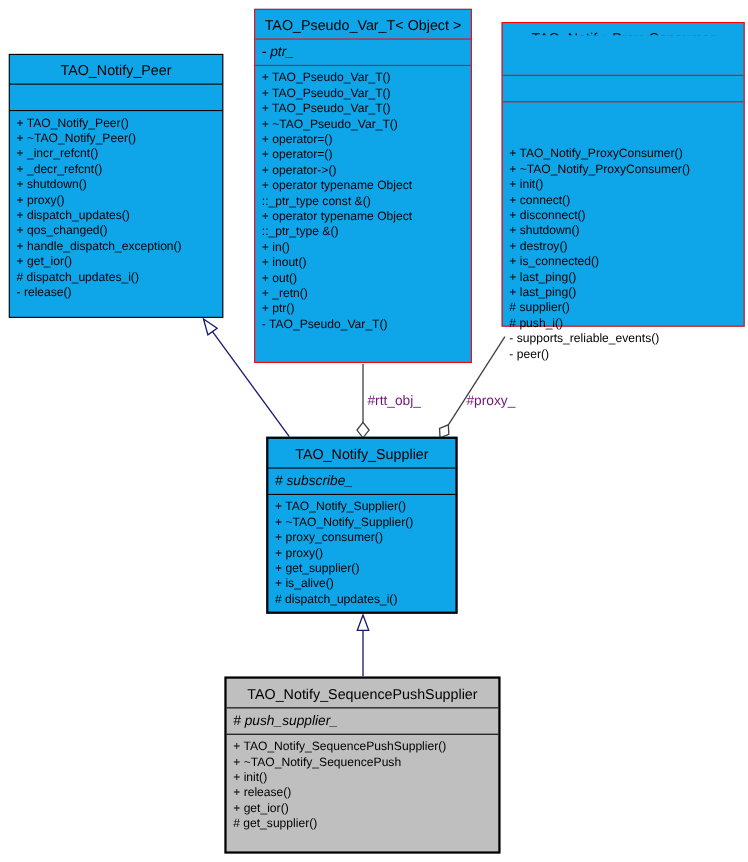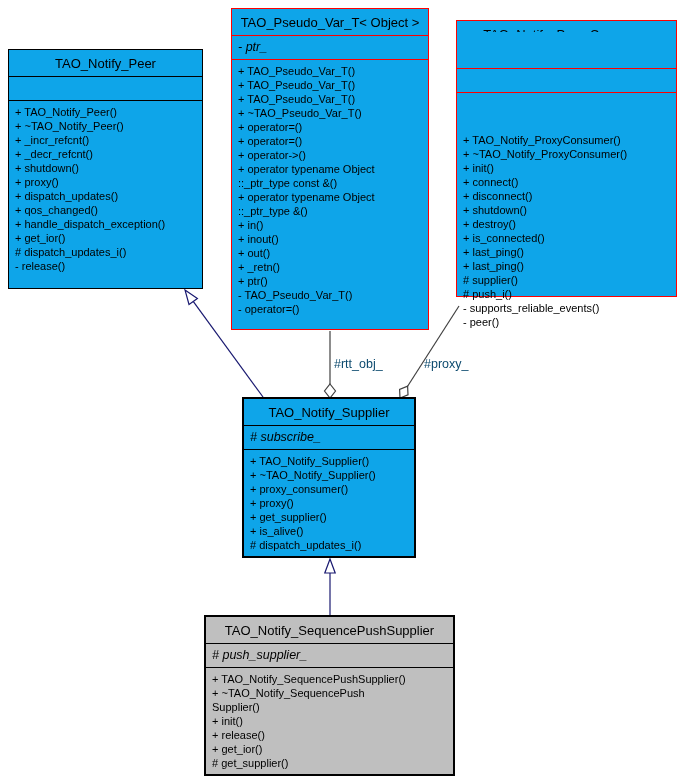--- a/index.html
+++ b/index.html
@@ -26,21 +26,21 @@
     text-align:center;font-size:13px;padding:6px 4px 5px;white-space:nowrap;overflow:hidden;
   }
   .uml-attrs{
     border-top:1px solid #000;border-bottom:1px solid #000;
     padding:4px 6px;min-height:15px;font-size:12.5px;line-height:14px;font-style:italic;
   }
   .uml.red .uml-attrs{border-color:var(--red);}
   .uml-methods{padding:4px 6px;font-size:11px;line-height:14px;flex:1;}
   .member{white-space:nowrap;}
   .edge-label{
-    position:absolute;font-size:12.5px;white-space:nowrap;color:#0c4a6e;
+    position:absolute;font-size:12.5px;white-space:nowrap;color:#701a75;
   }
 </style>
 </head>
 <body>
 
 <div id="canvas">
 
   <svg id="edges" viewBox="0 0 680 784" xmlns="http://www.w3.org/2000/svg">
 
     <g>
@@ -102,21 +102,20 @@
         <div class="member">+ operator typename Object</div>
         <div class="member">::_ptr_type const &amp;()</div>
         <div class="member">+ operator typename Object</div>
         <div class="member">::_ptr_type &amp;()</div>
         <div class="member">+ in()</div>
         <div class="member">+ inout()</div>
         <div class="member">+ out()</div>
         <div class="member">+ _retn()</div>
         <div class="member">+ ptr()</div>
         <div class="member">- TAO_Pseudo_Var_T()</div>
-        <div class="member">- operator=()</div>
       </div>
   </div>
 
   <div class="uml red" style="left:456px;top:20px;width:221px;height:277px;gap:36px;">
     <div class="uml-title">TAO_Notify_ProxyConsumer</div>
     <div class="uml-attrs"></div>
     <div class="uml-methods">
         <div class="member">+ TAO_Notify_ProxyConsumer()</div>
         <div class="member">+ ~TAO_Notify_ProxyConsumer()</div>
         <div class="member">+ init()</div>
@@ -151,21 +150,20 @@
   </div>
 
   <div class="uml thick focus" style="left:204px;top:615px;width:251px;height:161px;">
     <div class="uml-title">TAO_Notify_SequencePushSupplier</div>
     <div class="uml-attrs">
         <div class="member"># push_supplier_</div>
       </div>
     <div class="uml-methods">
         <div class="member">+ TAO_Notify_SequencePushSupplier()</div>
         <div class="member">+ ~TAO_Notify_SequencePush</div>
-        <div class="member">Supplier()</div>
         <div class="member">+ init()</div>
         <div class="member">+ release()</div>
         <div class="member">+ get_ior()</div>
         <div class="member"># get_supplier()</div>
       </div>
   </div>
 
 </div>
 
 </body></html>

